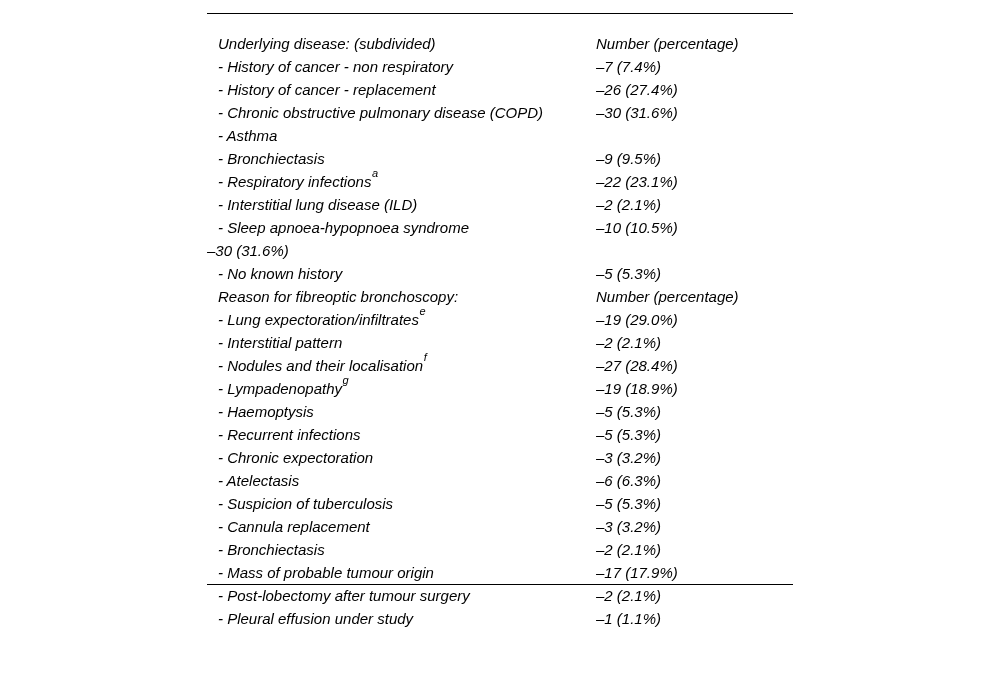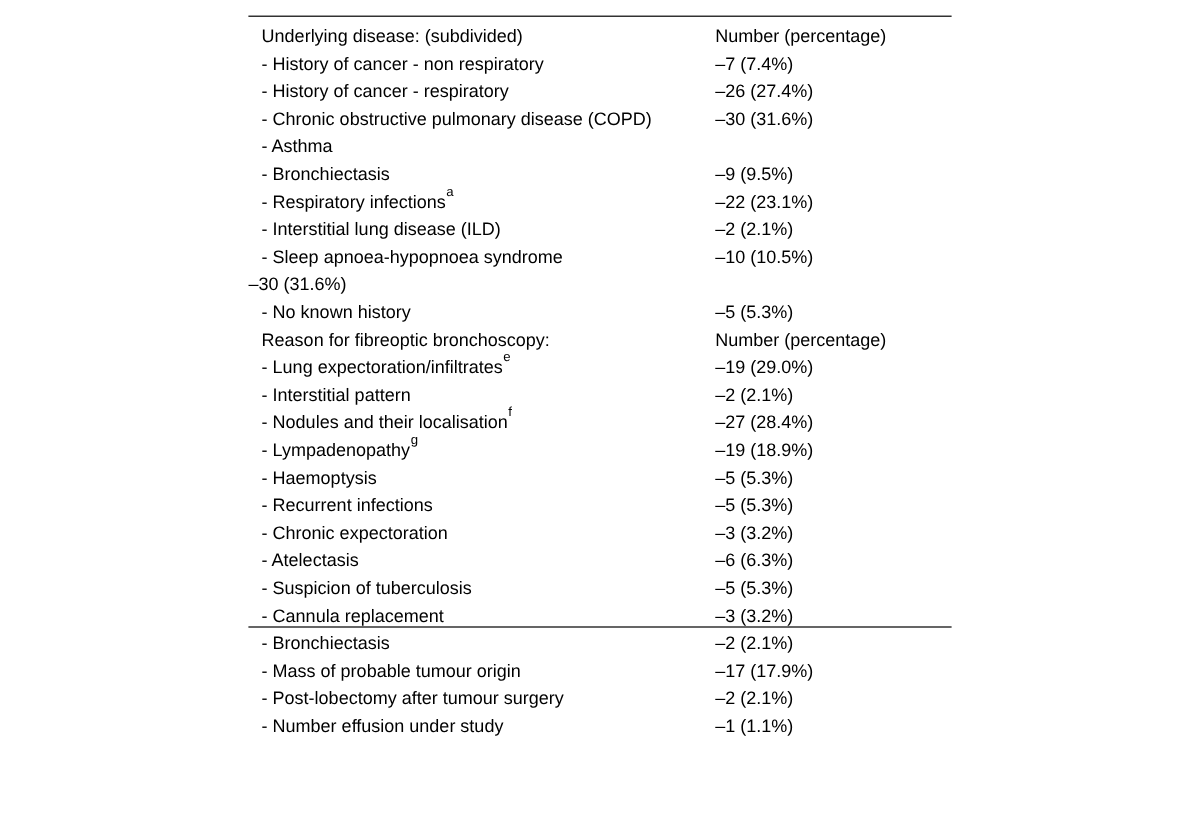--- a/index.html
+++ b/index.html
@@ -13,25 +13,26 @@
     font-family: "Liberation Sans", sans-serif;
     color: #000000;
     position: relative;
     overflow: hidden;
   }
   .table-wrap {
     position: absolute;
     left: 207px;
     top: 13px;
     width: 586px;
-    height: 510px;
+    height: 572px;
     border-top: 1.5px solid #000000;
     border-bottom: 1.5px solid #000000;
     box-sizing: border-box;
-    padding-top: 5px;
+    padding-top: 18px;
+    font-style: italic;
   }
   .row {
     display: flex;
     height: 23px;
     line-height: 23px;
     font-size: 15px;
     white-space: nowrap;
   }
   .cell-l {
     width: 389px;
@@ -59,21 +60,21 @@
     <div class="cell-l"><span>Underlying disease: (subdivided)</span></div>
     <div class="cell-r">Number (percentage)</div>
   </div>
 
   <div class="row">
     <div class="cell-l"><span>- History of cancer - non respiratory</span></div>
     <div class="cell-r">–7 (7.4%)</div>
   </div>
 
   <div class="row">
-    <div class="cell-l"><span>- History of cancer - respiratory</span></div>
+    <div class="cell-l"><span>- History of cancer - replacement</span></div>
     <div class="cell-r">–26 (27.4%)</div>
   </div>
 
   <div class="row">
     <div class="cell-l"><span>- Chronic obstructive pulmonary disease (COPD)</span></div>
     <div class="cell-r">–30 (31.6%)</div>
   </div>
 
   <div class="row">
     <div class="cell-l"><span>- Asthma</span></div>
@@ -174,17 +175,17 @@
     <div class="cell-l"><span>- Mass of probable tumour origin</span></div>
     <div class="cell-r">–17 (17.9%)</div>
   </div>
 
   <div class="row">
     <div class="cell-l"><span>- Post-lobectomy after tumour surgery</span></div>
     <div class="cell-r">–2 (2.1%)</div>
   </div>
 
   <div class="row">
-    <div class="cell-l"><span>- Number effusion under study</span></div>
+    <div class="cell-l"><span>- Pleural effusion under study</span></div>
     <div class="cell-r">–1 (1.1%)</div>
   </div>
 
 </div>
 
 </body></html>

